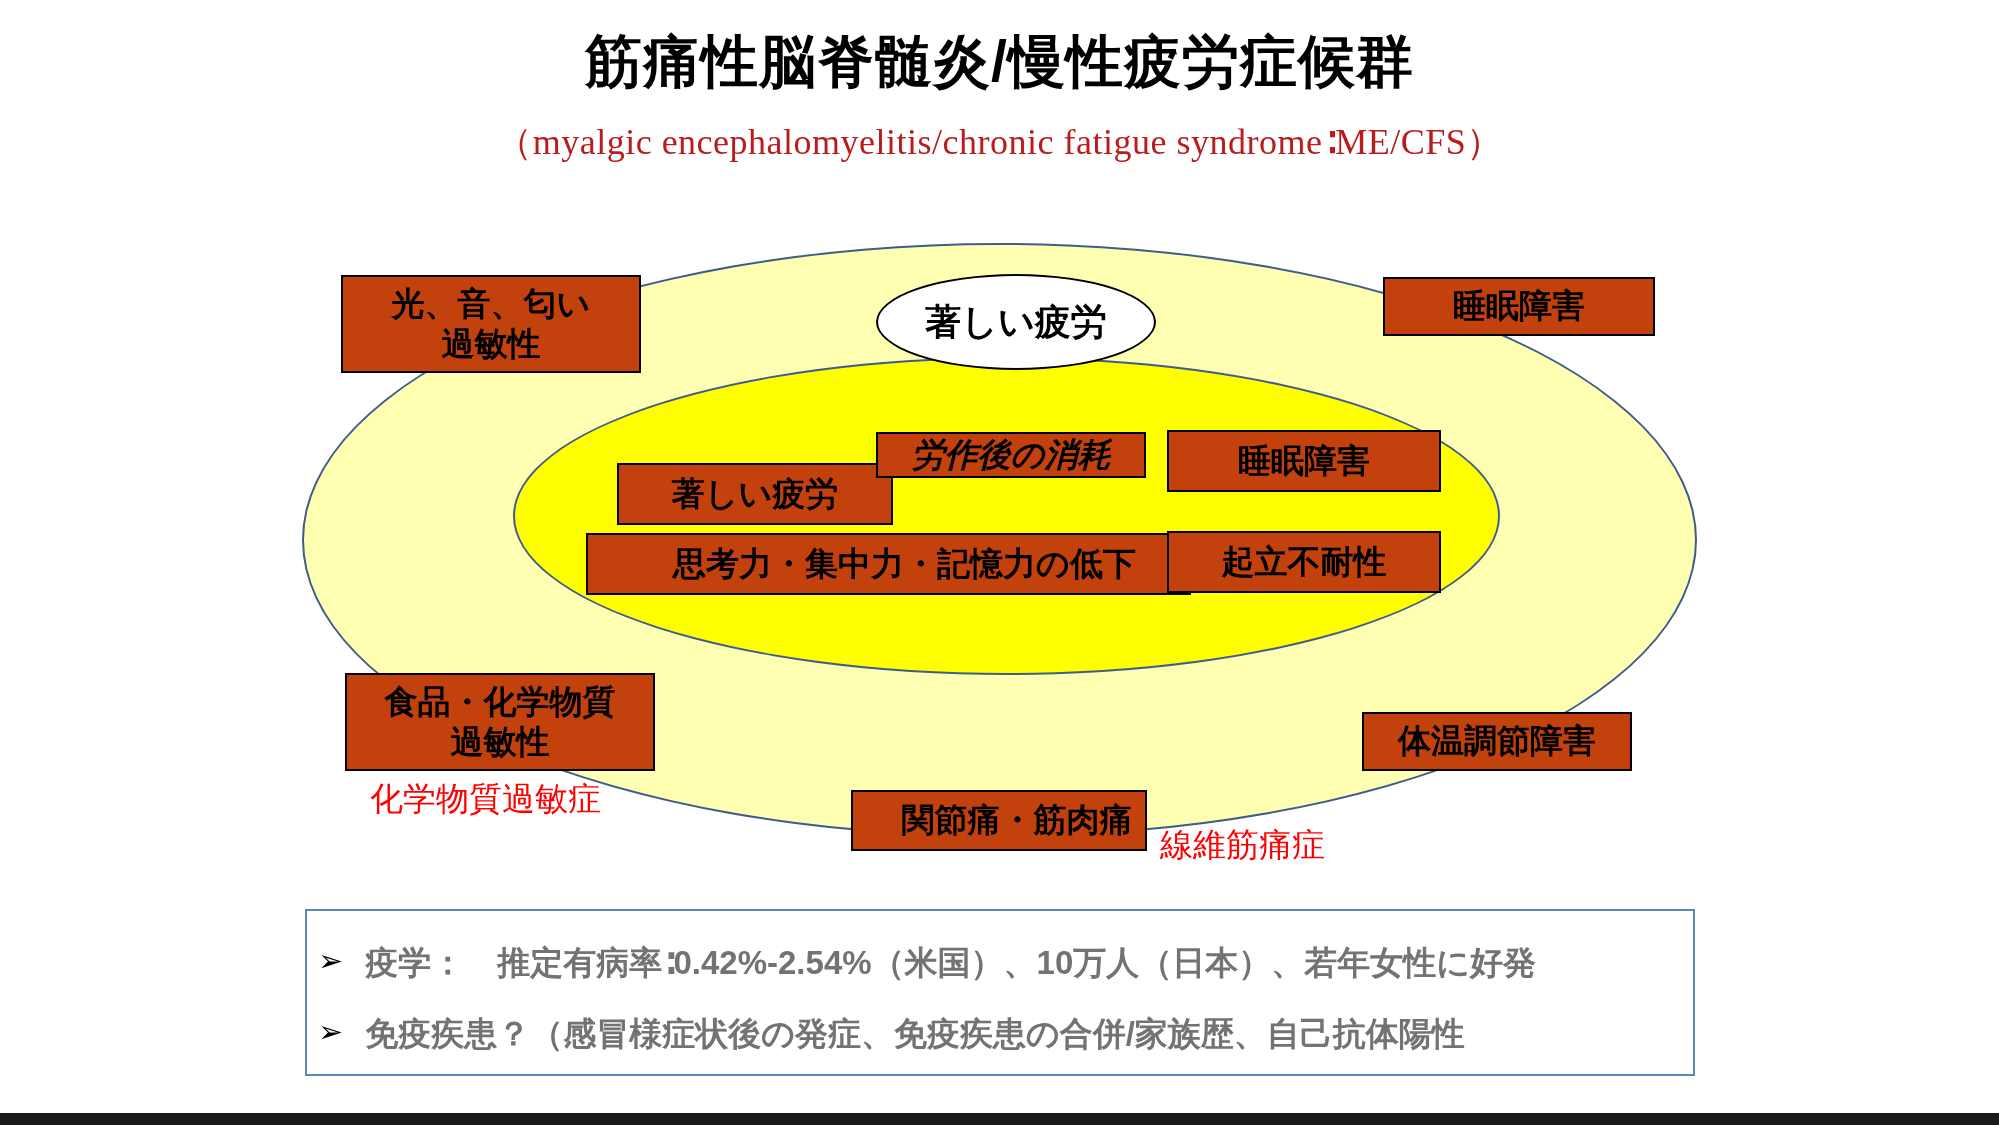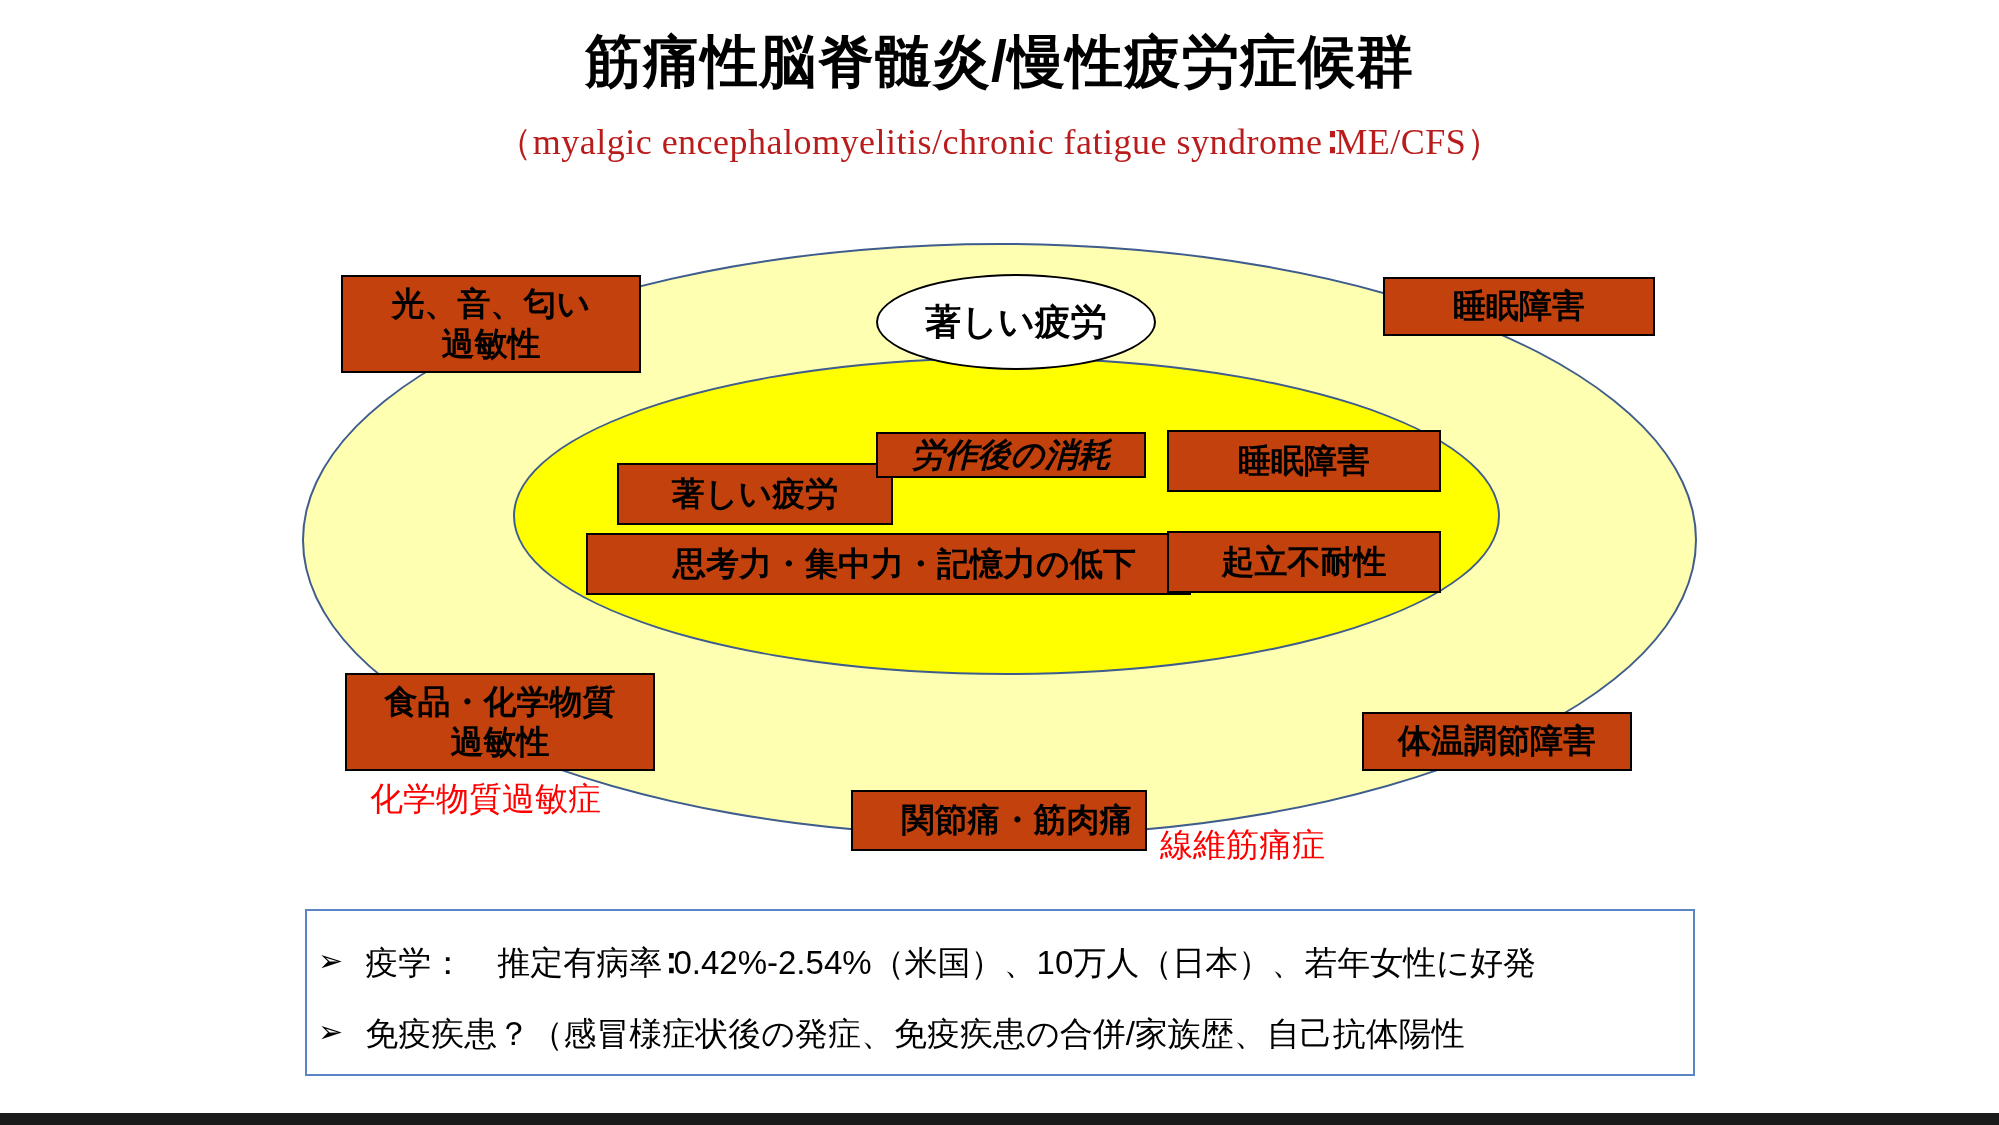--- a/index.html
+++ b/index.html
@@ -154,22 +154,22 @@
     white-space: nowrap;
   }
   .bullet-row .marker {
     color: #000000;
     font-size: 30px;
     margin-right: 22px;
     line-height: 1.2;
   }
   .bullet-row .btext {
     font-size: 33px;
-    font-weight: normal;
-    color: #000000;
+    font-weight: bold;
+    color: #737373;
     line-height: 1.2;
   }
   #bullet-0 { left: 318px; top: 943px; }
   #bullet-1 { left: 318px; top: 1014px; }
 
   
   .bottom-strip {
     position: absolute;
     left: 0;
     top: 1113px;

